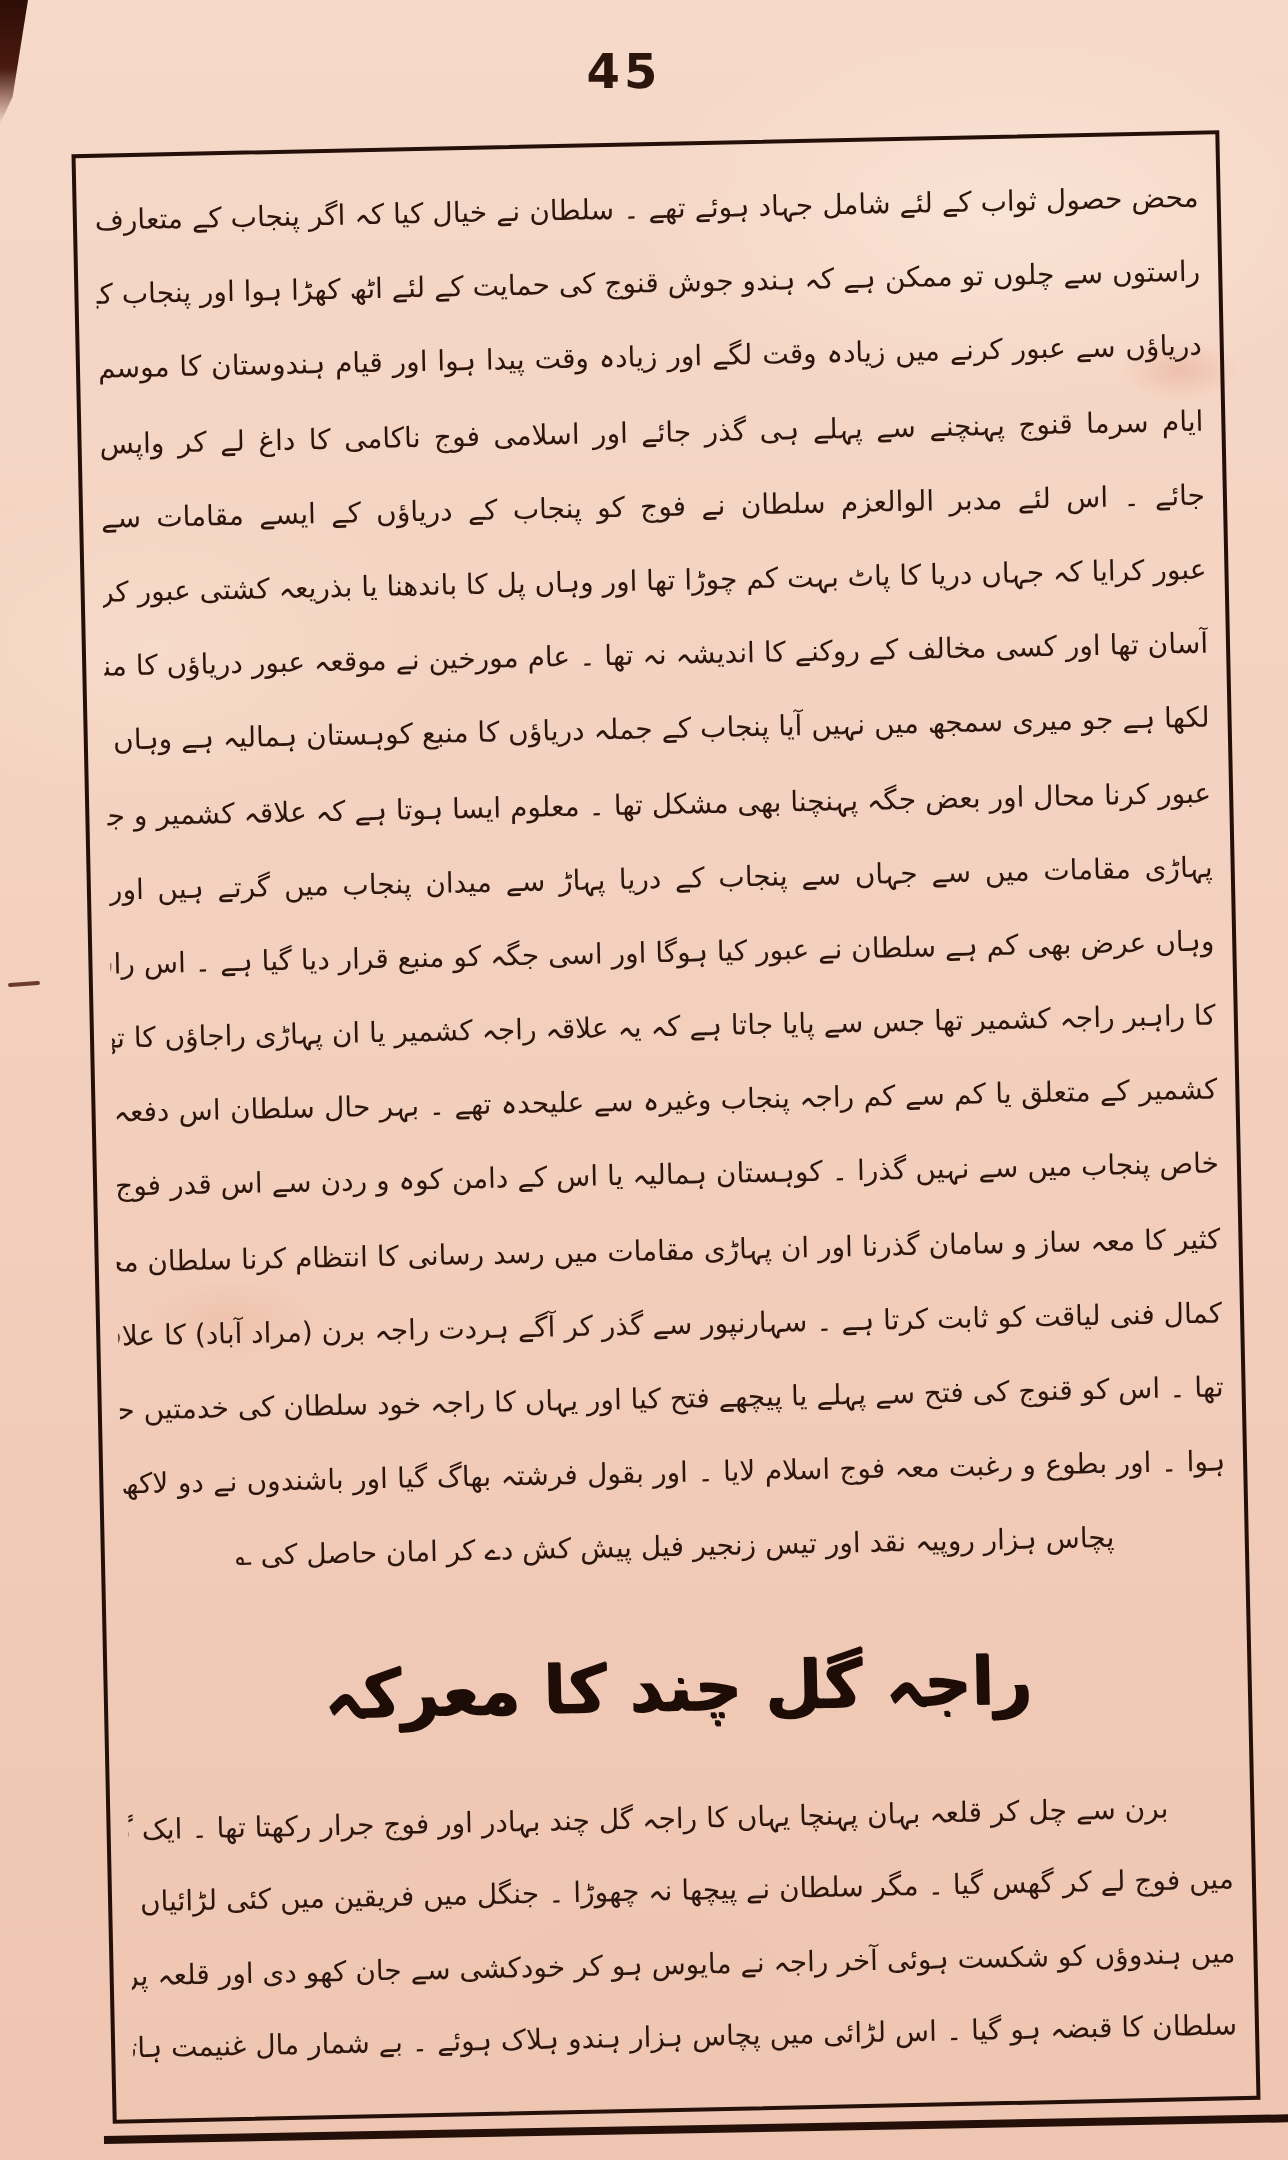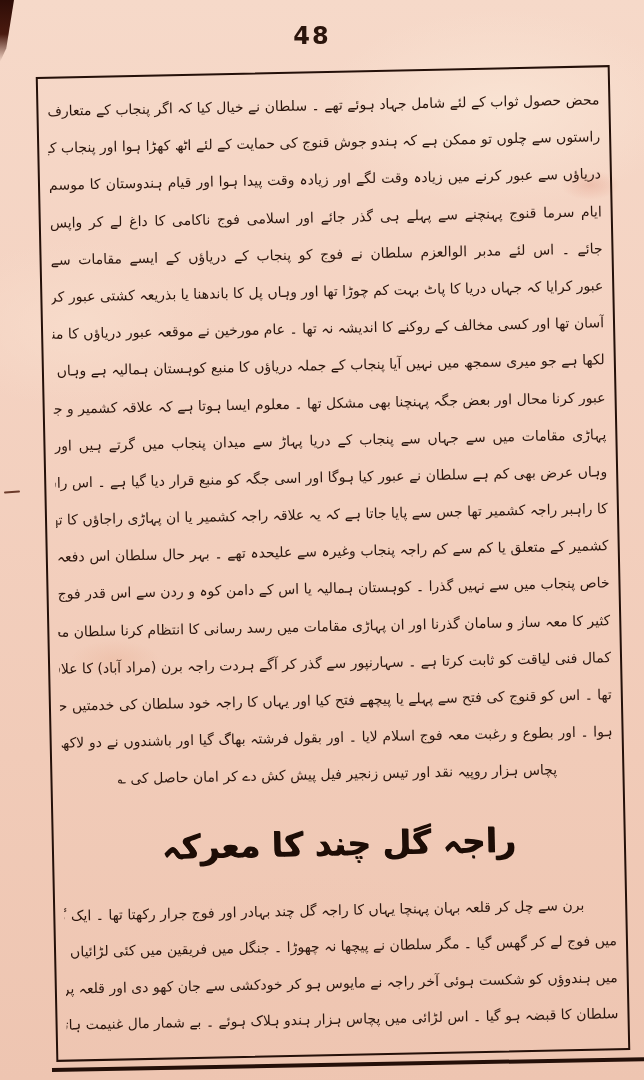--- a/index.html
+++ b/index.html
@@ -113,21 +113,21 @@
 </head>
 <body>
 
 <div id="page">
 
   <div class="edge-tl"></div>
   <div class="stain-a"></div>
   <div class="stain-b"></div>
   <div class="margin-dash"></div>
 
-  <div class="page-number">48</div>
+  <div class="page-number">45</div>
 
   <div class="frame">
     <div class="para1">
       <div class="line">محض حصول ثواب کے لئے شامل جہاد ہوئے تھے ۔ سلطان نے خیال کیا کہ اگر پنجاب کے متعارف</div>
       <div class="line">راستوں سے چلوں تو ممکن ہے کہ ہندو جوش قنوج کی حمایت کے لئے اٹھ کھڑا ہوا اور پنجاب کے</div>
       <div class="line">دریاؤں سے عبور کرنے میں زیادہ وقت لگے اور زیادہ وقت پیدا ہوا اور قیام ہندوستان کا موسم</div>
       <div class="line">ایام سرما قنوج پہنچنے سے پہلے ہی گذر جائے اور اسلامی فوج ناکامی کا داغ لے کر واپس</div>
       <div class="line">جائے ۔ اس لئے مدبر الوالعزم سلطان نے فوج کو پنجاب کے دریاؤں کے ایسے مقامات سے</div>
       <div class="line">عبور کرایا کہ جہاں دریا کا پاٹ بہت کم چوڑا تھا اور وہاں پل کا باندھنا یا بذریعہ کشتی عبور کرنا زیادہ</div>
       <div class="line">آسان تھا اور کسی مخالف کے روکنے کا اندیشہ نہ تھا ۔ عام مورخین نے موقعہ عبور دریاؤں کا منبع</div>

